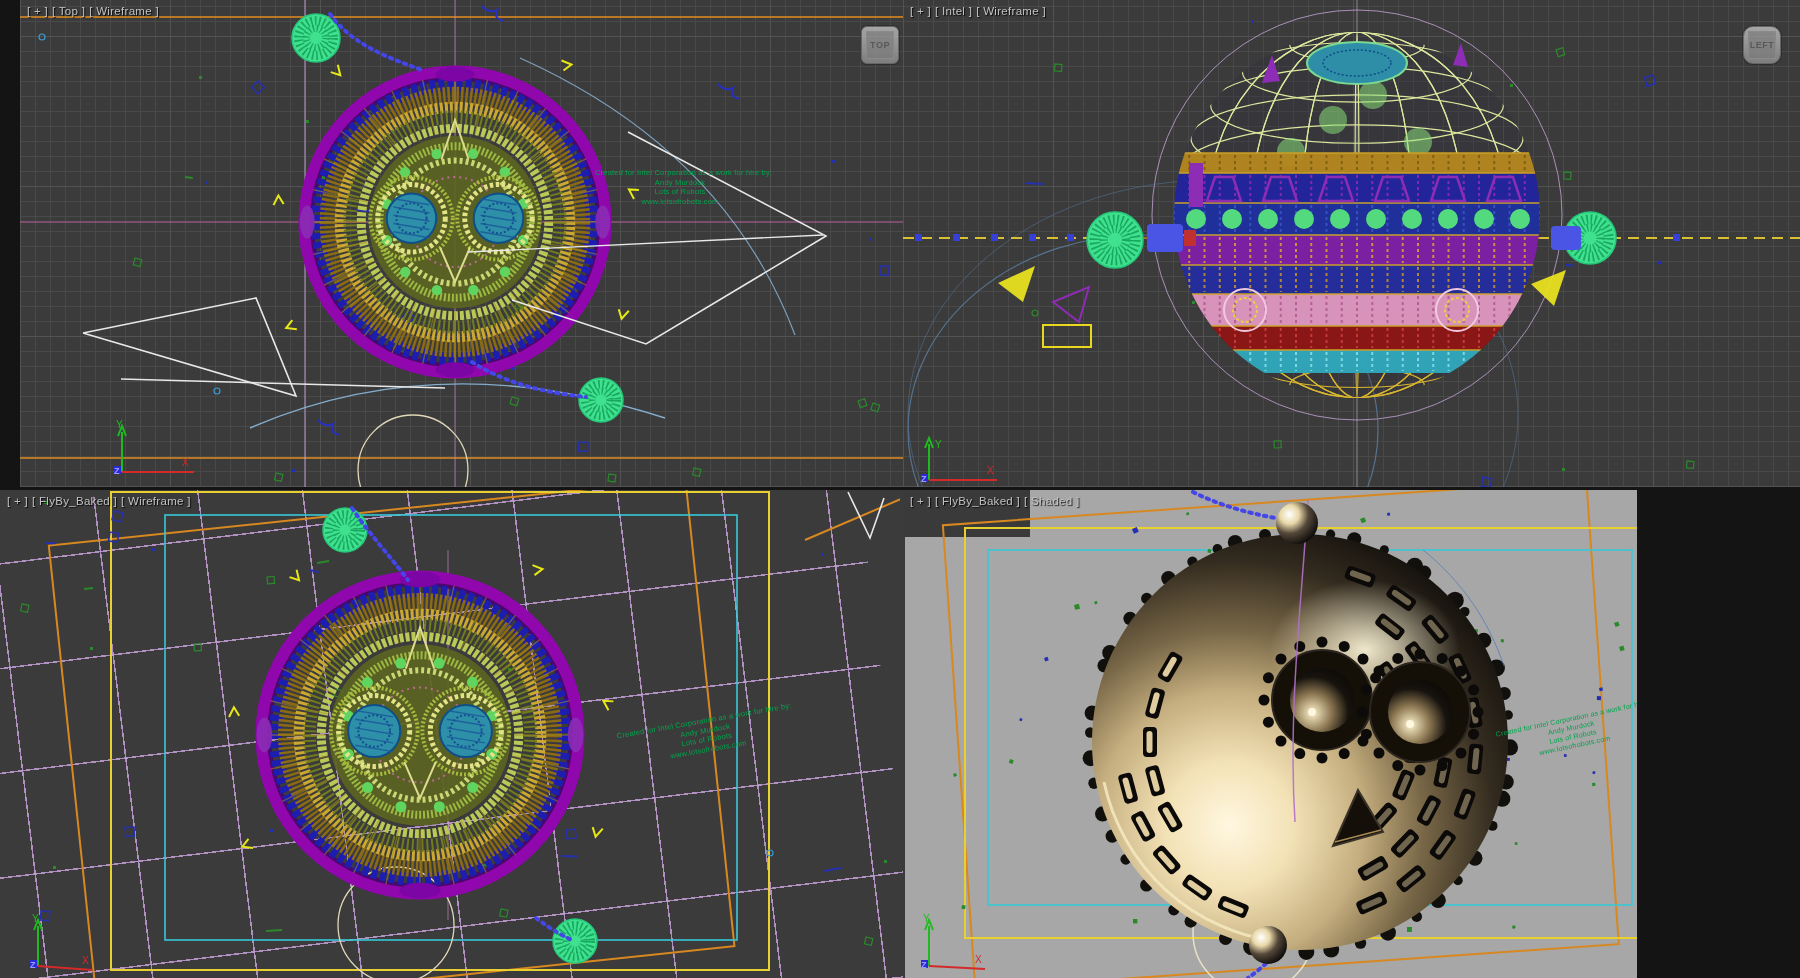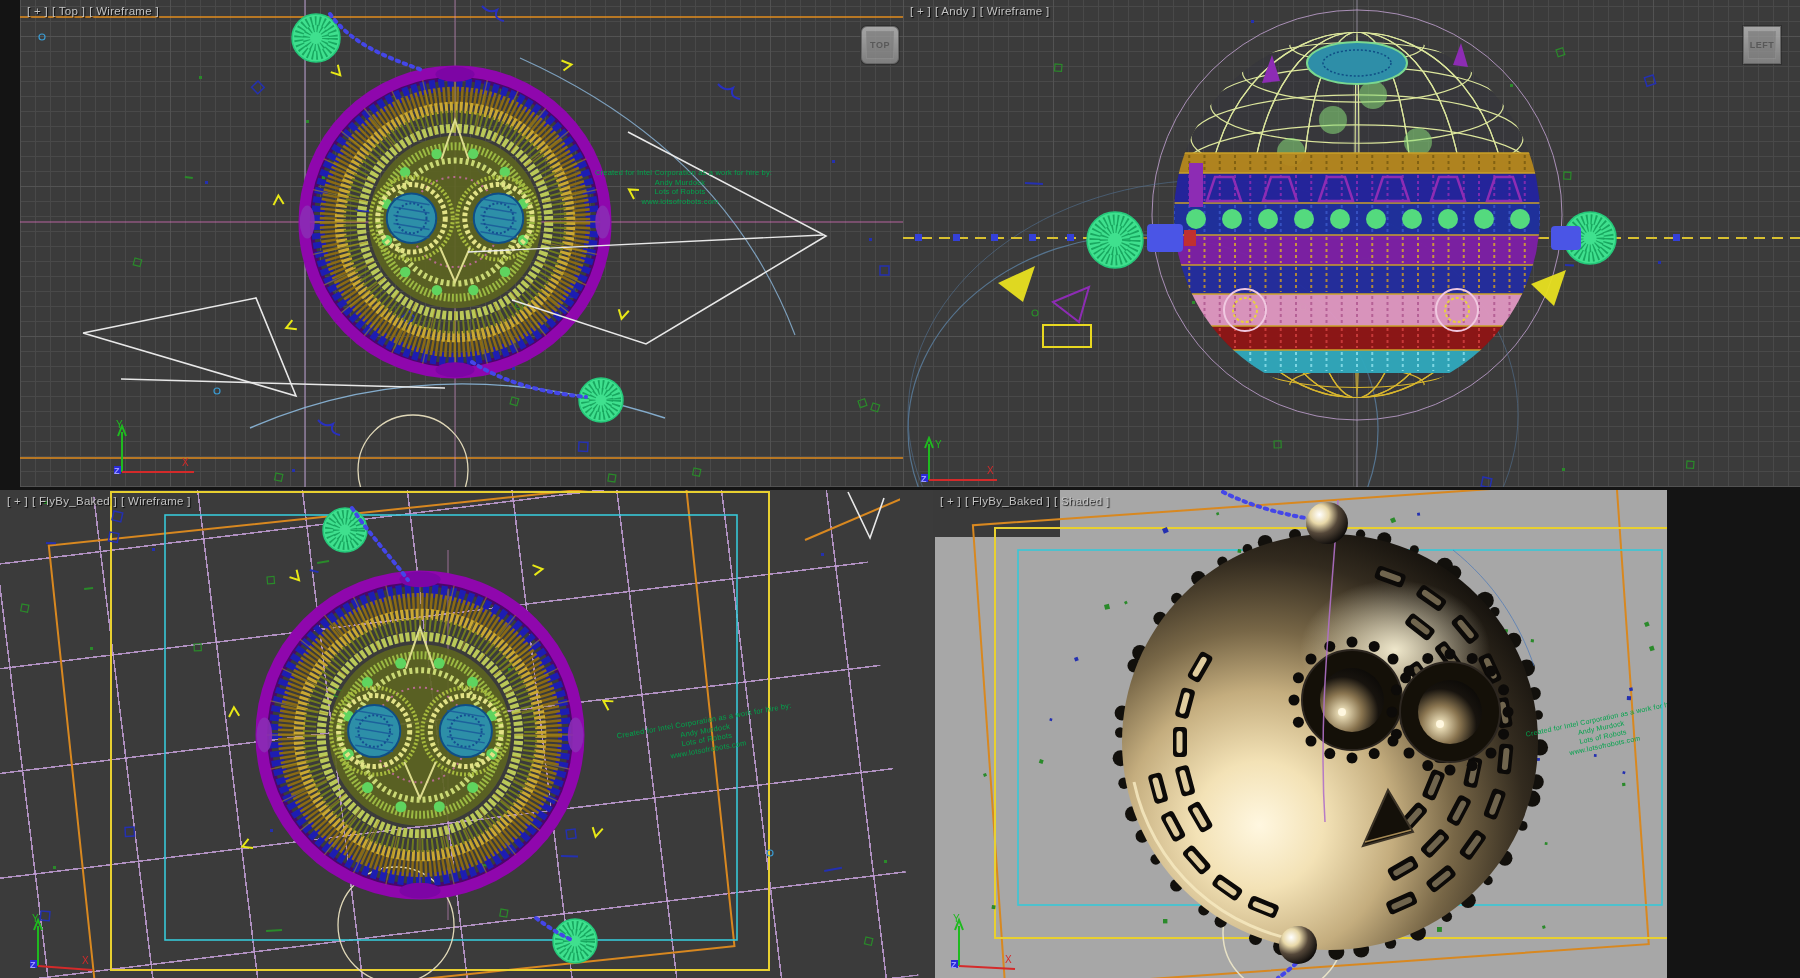--- a/index.html
+++ b/index.html
@@ -10,21 +10,21 @@
     background-color:var(--grid-bg,#3b3b3b);
     background-image:
       repeating-linear-gradient(0deg, rgba(90,90,90,.55) 0 1px, transparent 1px 150px),
       repeating-linear-gradient(90deg, rgba(90,90,90,.55) 0 1px, transparent 1px 150px),
       repeating-linear-gradient(0deg, var(--grid-line,#494949) 0 1px, transparent 1px 15px),
       repeating-linear-gradient(90deg, var(--grid-line,#494949) 0 1px, transparent 1px 15px);
   }
   #vp0{left:0;top:0;width:900px;height:487px;margin-left:20px;}
   #vp1{left:903px;top:0;width:897px;height:487px;}
   #vp2{left:0;top:490px;width:1020px;height:488px;}
-  #vp3{left:933px;top:490px;width:734px;height:488px;background:#3a3a3a;}
+  #vp3{left:903px;top:490px;width:734px;height:488px;background:#3a3a3a;}
   .canvas{position:absolute;left:0;top:0;width:100%;height:100%;}
   svg.scene{position:absolute;left:0;top:0;}
   .vplabel{position:absolute;left:7px;top:5px;z-index:30;font-size:11.5px;letter-spacing:.3px;
     color:var(--label-col,#c2c2c2);text-shadow:1px 1px 1px rgba(0,0,0,.9);cursor:pointer;white-space:nowrap;}
   .vplabel span{margin-right:4px;}
   .viewcube{position:absolute;width:36px;height:36px;z-index:25;
     background:linear-gradient(#bdbdbd,#8e8e8e);opacity:.82;border:1px solid #6f6f6f;
     display:flex;align-items:center;justify-content:center;box-shadow:0 0 0 1px rgba(0,0,0,.25);}
   .viewcube .inner{position:absolute;inset:4px;background:rgba(135,135,135,.65);border:1px solid #9c9c9c;}
   .viewcube .face{position:relative;z-index:2;font-size:9px;font-weight:bold;color:#606060;letter-spacing:.5px;}
@@ -573,23 +573,23 @@
           <rect x="244" y="224" width="36" height="28" rx="4" fill="#4a55e6"></rect>
           <rect x="648" y="226" width="30" height="24" rx="4" fill="#4a55e6"></rect>
           <rect x="281" y="230" width="12" height="16" fill="#c03030"></rect>
           <rect x="140" y="325" width="48" height="22" fill="none" stroke="#e8d820" stroke-width="2"></rect>
           <polygon points="95,283 132,266 120,302" fill="#e8e020" opacity="0.95"></polygon>
           <polygon points="628,284 663,270 651,306" fill="#e8e020" opacity="0.95"></polygon>
           <polygon points="150,302 186,287 176,322" fill="none" stroke="#8d2cb4" stroke-width="2"></polygon>
         </svg>
       </div>
     <div class="vplabel">
-      <span>[ + ]</span><span>[ Andy ]</span><span>[ Wireframe ]</span>
+      <span>[ + ]</span><span>[ Intel ]</span><span>[ Wireframe ]</span>
     </div>
-    <div class="viewcube" style="left:840px;top:26px;">
+    <div class="viewcube" style="left:840px;top:26px;border-radius:10px;">
       <span class="inner"></span>
       <span class="face">LEFT</span>
     </div>
     <svg class="tripod" style="left:10px;top:436px;" width="100" height="52">
       <line x1="16" y1="44" x2="16" y2="8" stroke="#1fba1f" stroke-width="2"></line>
       <path d="M 12,12 L 16,2 L 20,12" fill="none" stroke="#1fba1f" stroke-width="2"></path>
       <text x="22" y="12" fill="#1fba1f" font-size="10">Y</text>
       <line x1="16" y1="44" x2="84" y2="44" stroke="#d42a2a" stroke-width="2"></line>
       <text x="74" y="38" fill="#d42a2a" font-size="10">X</text>
       <rect x="8" y="38" width="7" height="8" fill="#2a2ad8"></rect>

